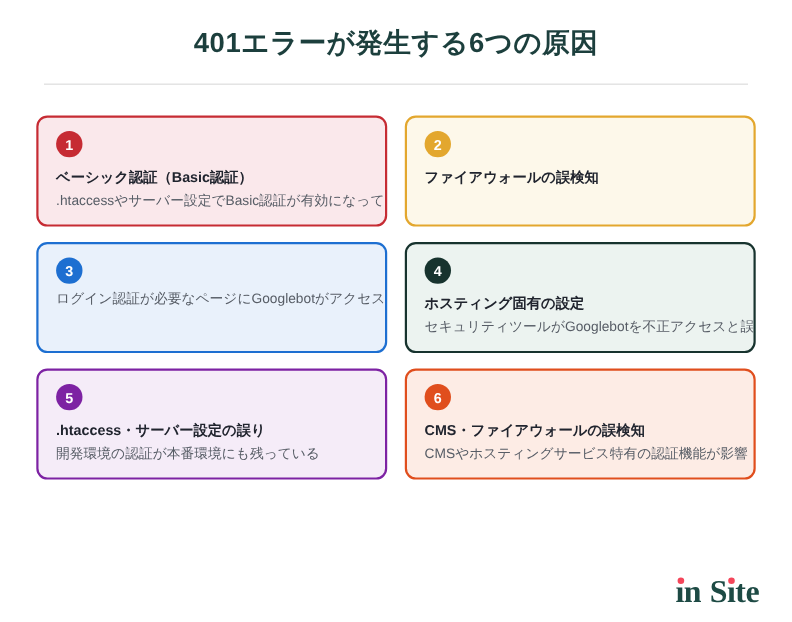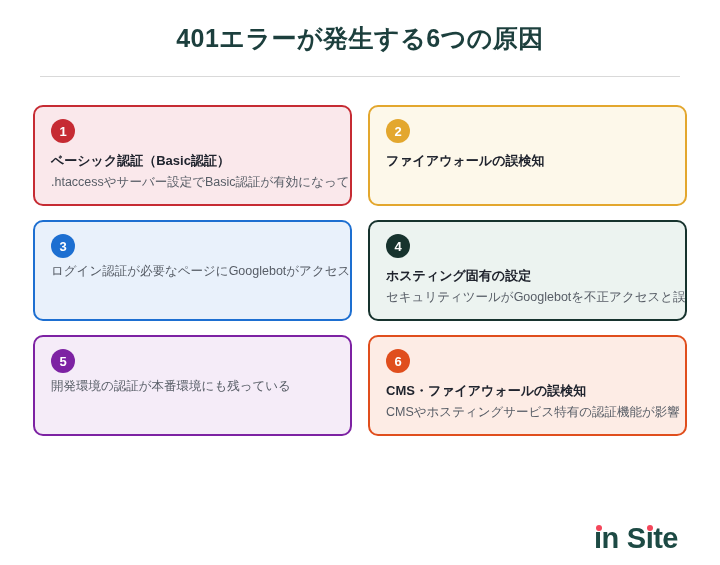--- a/index.html
+++ b/index.html
@@ -62,22 +62,23 @@
   .card-desc {
     margin-top: 5px;
     font-size: 12.5px;
     color: #575d66;
     line-height: 1.3;
     white-space: nowrap;
   }
 
   .footer {
     position: absolute;
-    right: 42px;
+    right: 30px;
     bottom: 12px;
+    font-family: Liberation Serif, serif;
   }
   .logo {
     font-size: 29px;
     font-weight: bold;
     letter-spacing: -0.5px;
     color: var(--logo-color, #1d4a44);
     line-height: 1;
     white-space: pre;
   }
   .logo span { display: inline-block; }
@@ -120,20 +121,21 @@
     </div>
 
     <div class="card" style="--border: #17332e; --bg: #ecf3f0; --badge: #17332e;">
       <span class="badge">4</span>
       <div class="card-title">ホスティング固有の設定</div>
       <div class="card-desc">セキュリティツールがGooglebotを不正アクセスと誤判定</div>
     </div>
 
     <div class="card" style="--border: #7d22a3; --bg: #f5ecf8; --badge: #7d22a3;">
       <span class="badge">5</span>
+      <div class="card-title">.htaccess・サーバー設定の誤り</div>
       <div class="card-desc">開発環境の認証が本番環境にも残っている</div>
     </div>
 
     <div class="card" style="--border: #e04e1d; --bg: #fdece5; --badge: #e04e1d;">
       <span class="badge">6</span>
       <div class="card-title">CMS・ファイアウォールの誤検知</div>
       <div class="card-desc">CMSやホスティングサービス特有の認証機能が影響</div>
     </div>
 
   </div>

